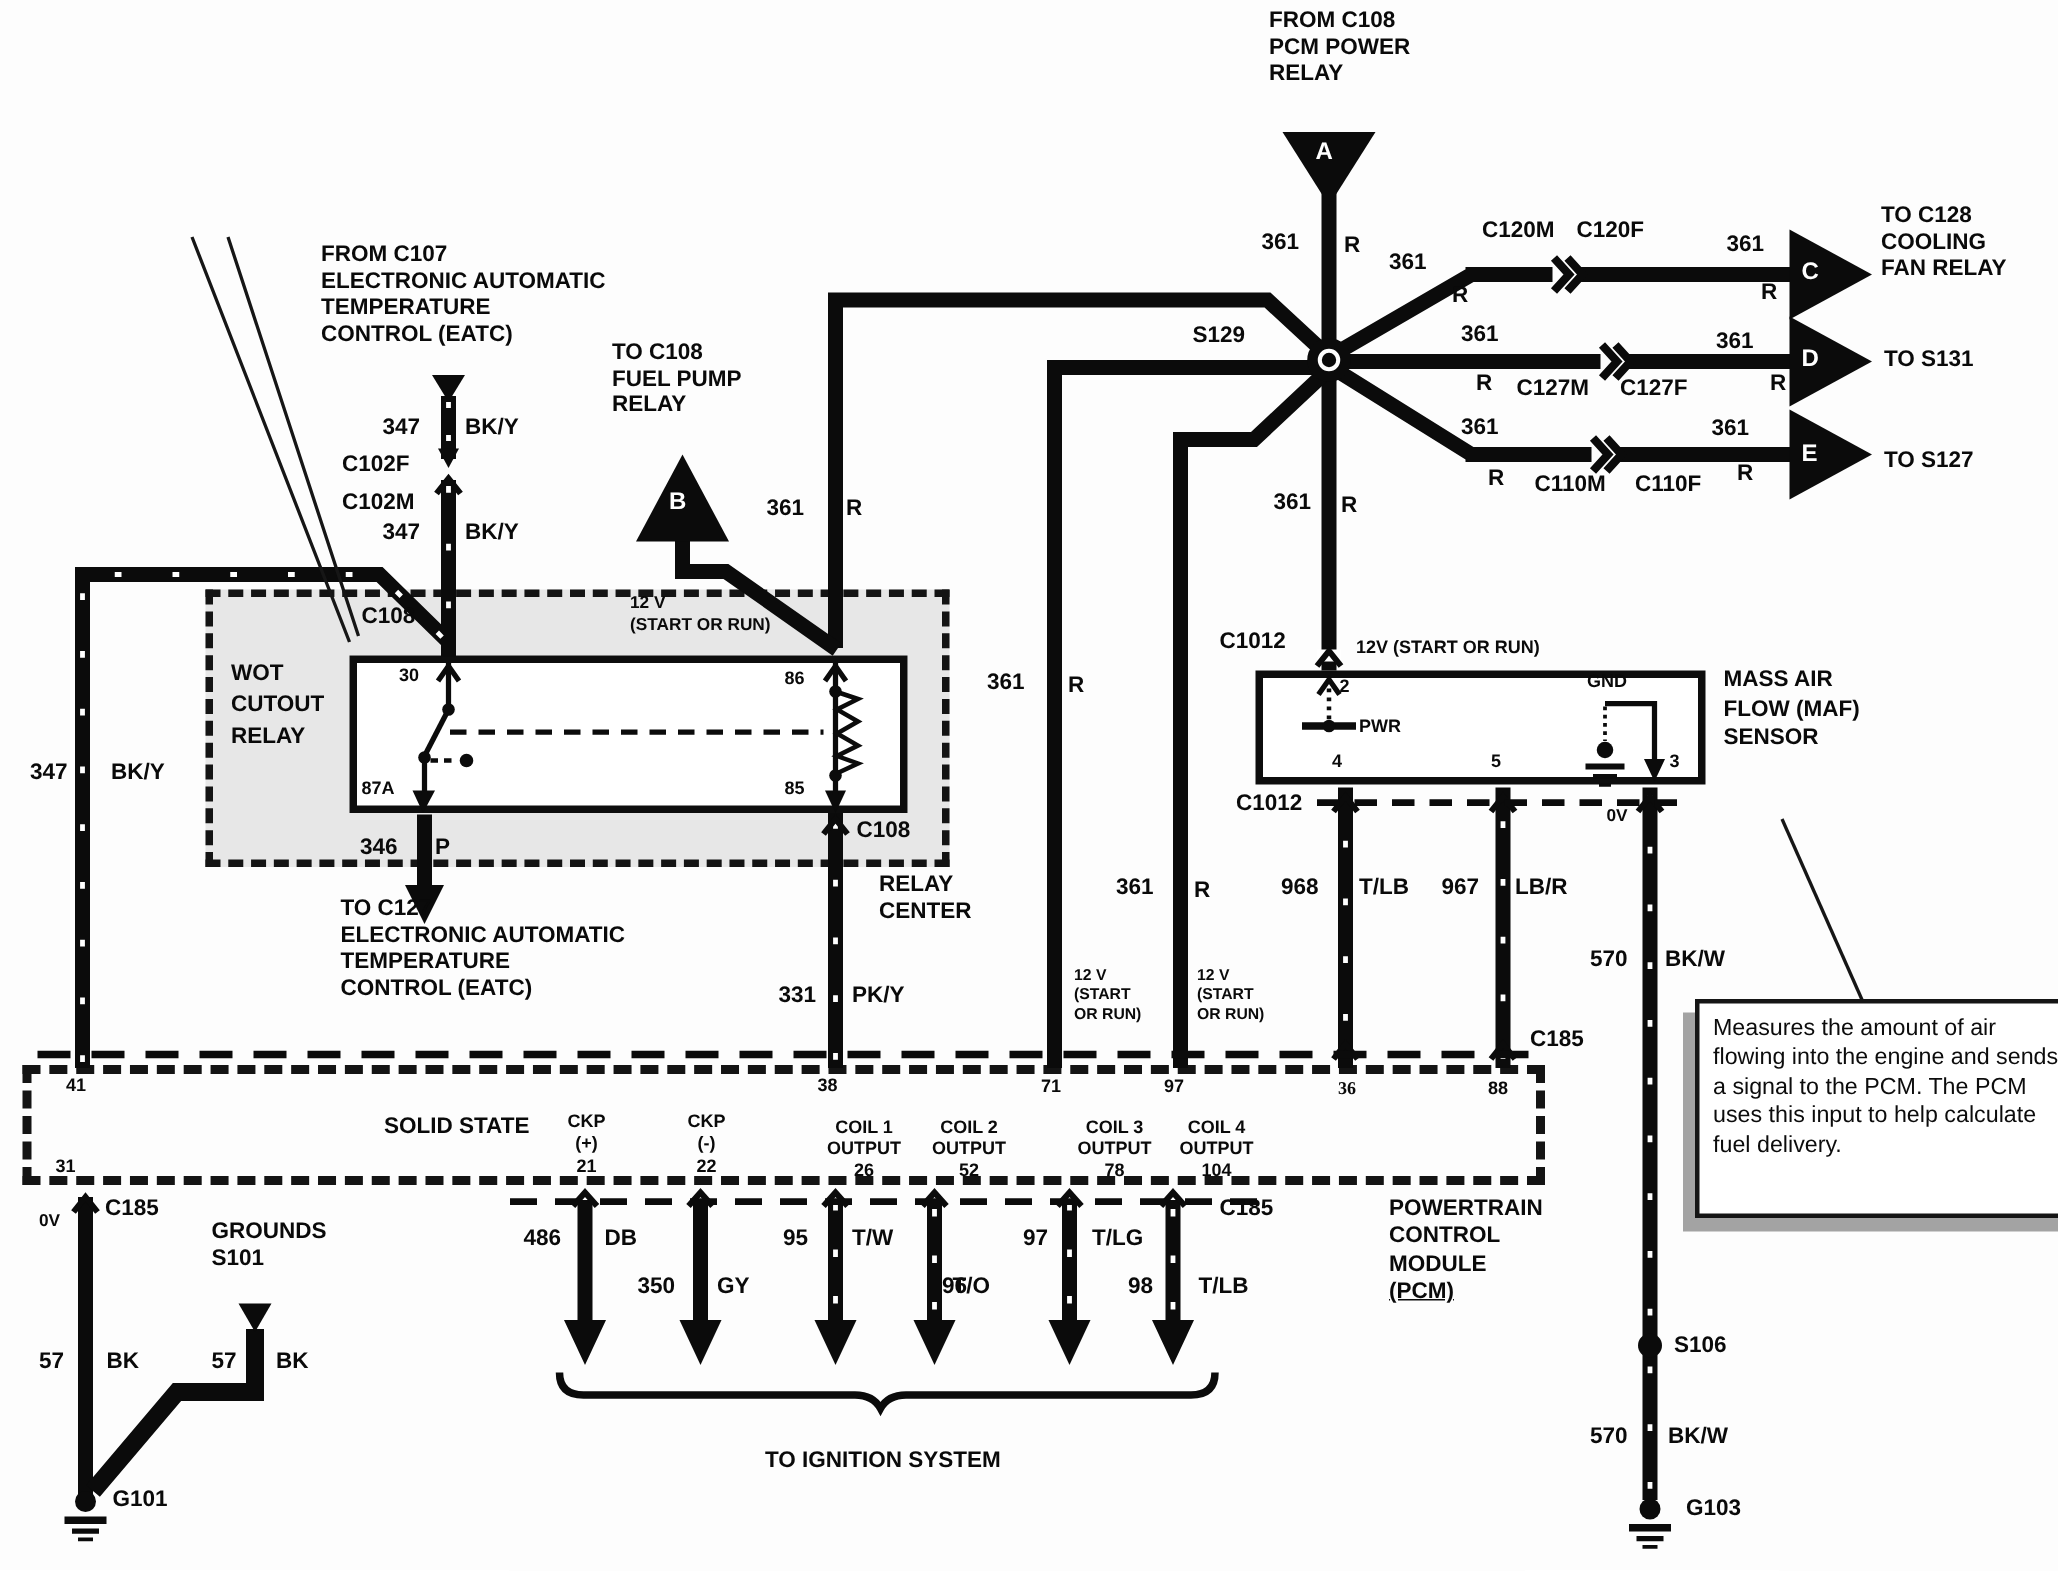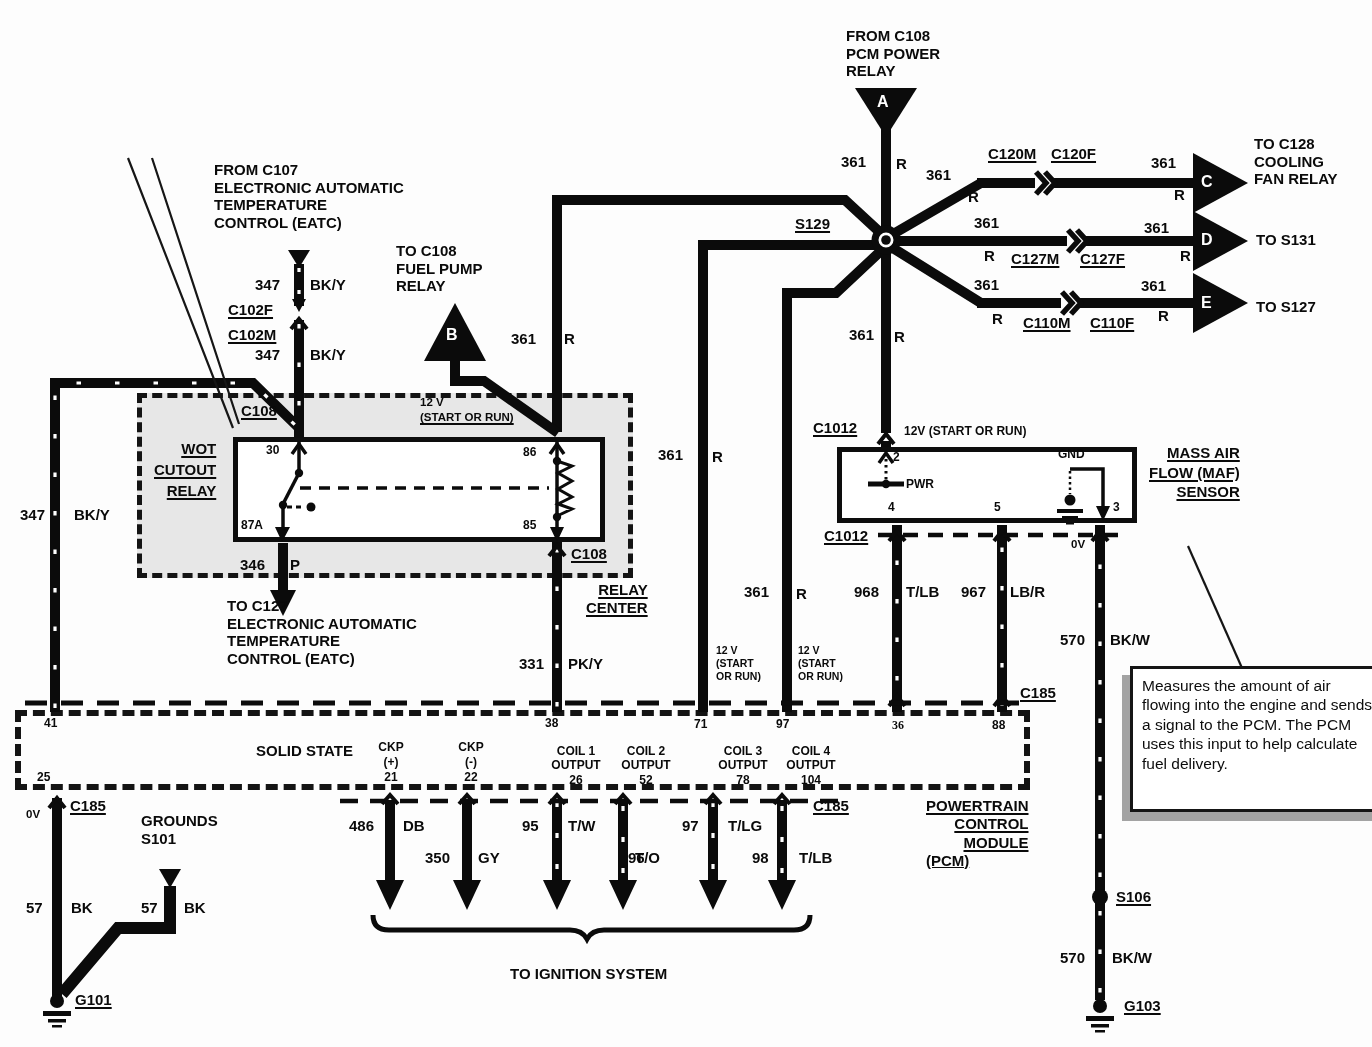--- a/index.html
+++ b/index.html
@@ -12,21 +12,21 @@
   .pcm-box{left:15px;top:710px;width:1015px;height:80px;border:6px dashed #141414;background:transparent;z-index:1;}
   .sg-box{left:902px;top:973px;width:148px;height:56px;border:4px solid #111;background:#fff;
           box-shadow:5px 5px 0 0 #b0b0b0;display:flex;align-items:center;justify-content:center;
           font-weight:bold;font-size:15px;z-index:3;}
   svg.wires{position:absolute;left:0;top:0;z-index:2;}
   .lbl{position:absolute;font-weight:bold;font-size:15px;line-height:1.18;color:#0a0a0a;
        white-space:pre-line;z-index:3;}
   .sm{font-size:12px;}
   .xs{font-size:10.5px;line-height:1.25;}
   .xxs{font-size:11.5px;line-height:1.2;}
-  .u{text-decoration:underline;text-decoration-thickness:2px;text-underline-offset:2px;text-align:right;}
+  .u{text-decoration-thickness:2px;text-underline-offset:2px;}
   .ctr{text-align:center;}
   .wht{color:#fff;font-size:16px;z-index:4;}
   .callout{position:absolute;background:#fff;border:3px solid #151515;padding:7px 9px;
            font-size:15.5px;font-weight:normal;line-height:1.25;color:#0c0c0c;z-index:4;
            box-shadow:-8px 9px 0 0 #a3a3a3;}
 </style>
 </head>
 <body>
 
 <div id="stage">
@@ -190,24 +190,24 @@
     </g>
   </svg>
 
   <div class="callout" style="left:1130px;top:666px;width:238px;height:126px;">Measures the amount of air flowing into the engine and sends a signal to the PCM. The PCM uses this input to help calculate fuel delivery.</div>
 
 
   <div class="lbl" style="left:214px;top:161px;">FROM C107
 ELECTRONIC AUTOMATIC
 TEMPERATURE
 CONTROL (EATC)</div>
-  <div class="lbl" style="left:396px;top:226px;margin-top:16px;">TO C108
+  <div class="lbl" style="left:408px;top:226px;">TO C108
 FUEL PUMP
 RELAY</div>
-  <div class="lbl" style="left:846px;top:5px;margin-top:22px;">FROM C108
+  <div class="lbl" style="left:846px;top:5px;">FROM C108
 PCM POWER
 RELAY</div>
   <div class="lbl" style="left:227px;top:597px;">TO C127
 ELECTRONIC AUTOMATIC
 TEMPERATURE
 CONTROL (EATC)</div>
   <div class="lbl" style="left:1254px;top:135px;">TO C128
 COOLING
 FAN RELAY</div>
   <div class="lbl" style="left:1256px;top:231px;">TO S131</div>
@@ -267,21 +267,21 @@
   <div class="lbl sm" style="left:1113px;top:500px;">3</div>
   <div class="lbl xxs" style="left:1071px;top:538px;">0V</div>
 
   <div class="lbl" style="left:256px;top:742px;">SOLID STATE</div>
   <div class="lbl sm" style="left:44px;top:716px;">41</div>
   <div class="lbl sm" style="left:545px;top:716px;">38</div>
   <div class="lbl sm" style="left:694px;top:717px;">71</div>
   <div class="lbl sm" style="left:776px;top:717px;">97</div>
   <div class="lbl sm" style="left:892px;top:718px;font-family:Liberation Serif, serif;">36</div>
   <div class="lbl sm" style="left:992px;top:718px;">88</div>
-  <div class="lbl sm" style="left:37px;top:770px;">25</div>
+  <div class="lbl sm" style="left:37px;top:770px;">31</div>
   <div class="lbl sm ctr" style="left:374px;top:740px;width:34px;line-height:1.25;">CKP
 (+)
 21</div>
   <div class="lbl sm ctr" style="left:454px;top:740px;width:34px;line-height:1.25;">CKP
 (-)
 22</div>
   <div class="lbl sm ctr" style="left:548px;top:744px;width:56px;line-height:1.2;">COIL 1
 OUTPUT
 26</div>
   <div class="lbl sm ctr" style="left:618px;top:744px;width:56px;line-height:1.2;">COIL 2

